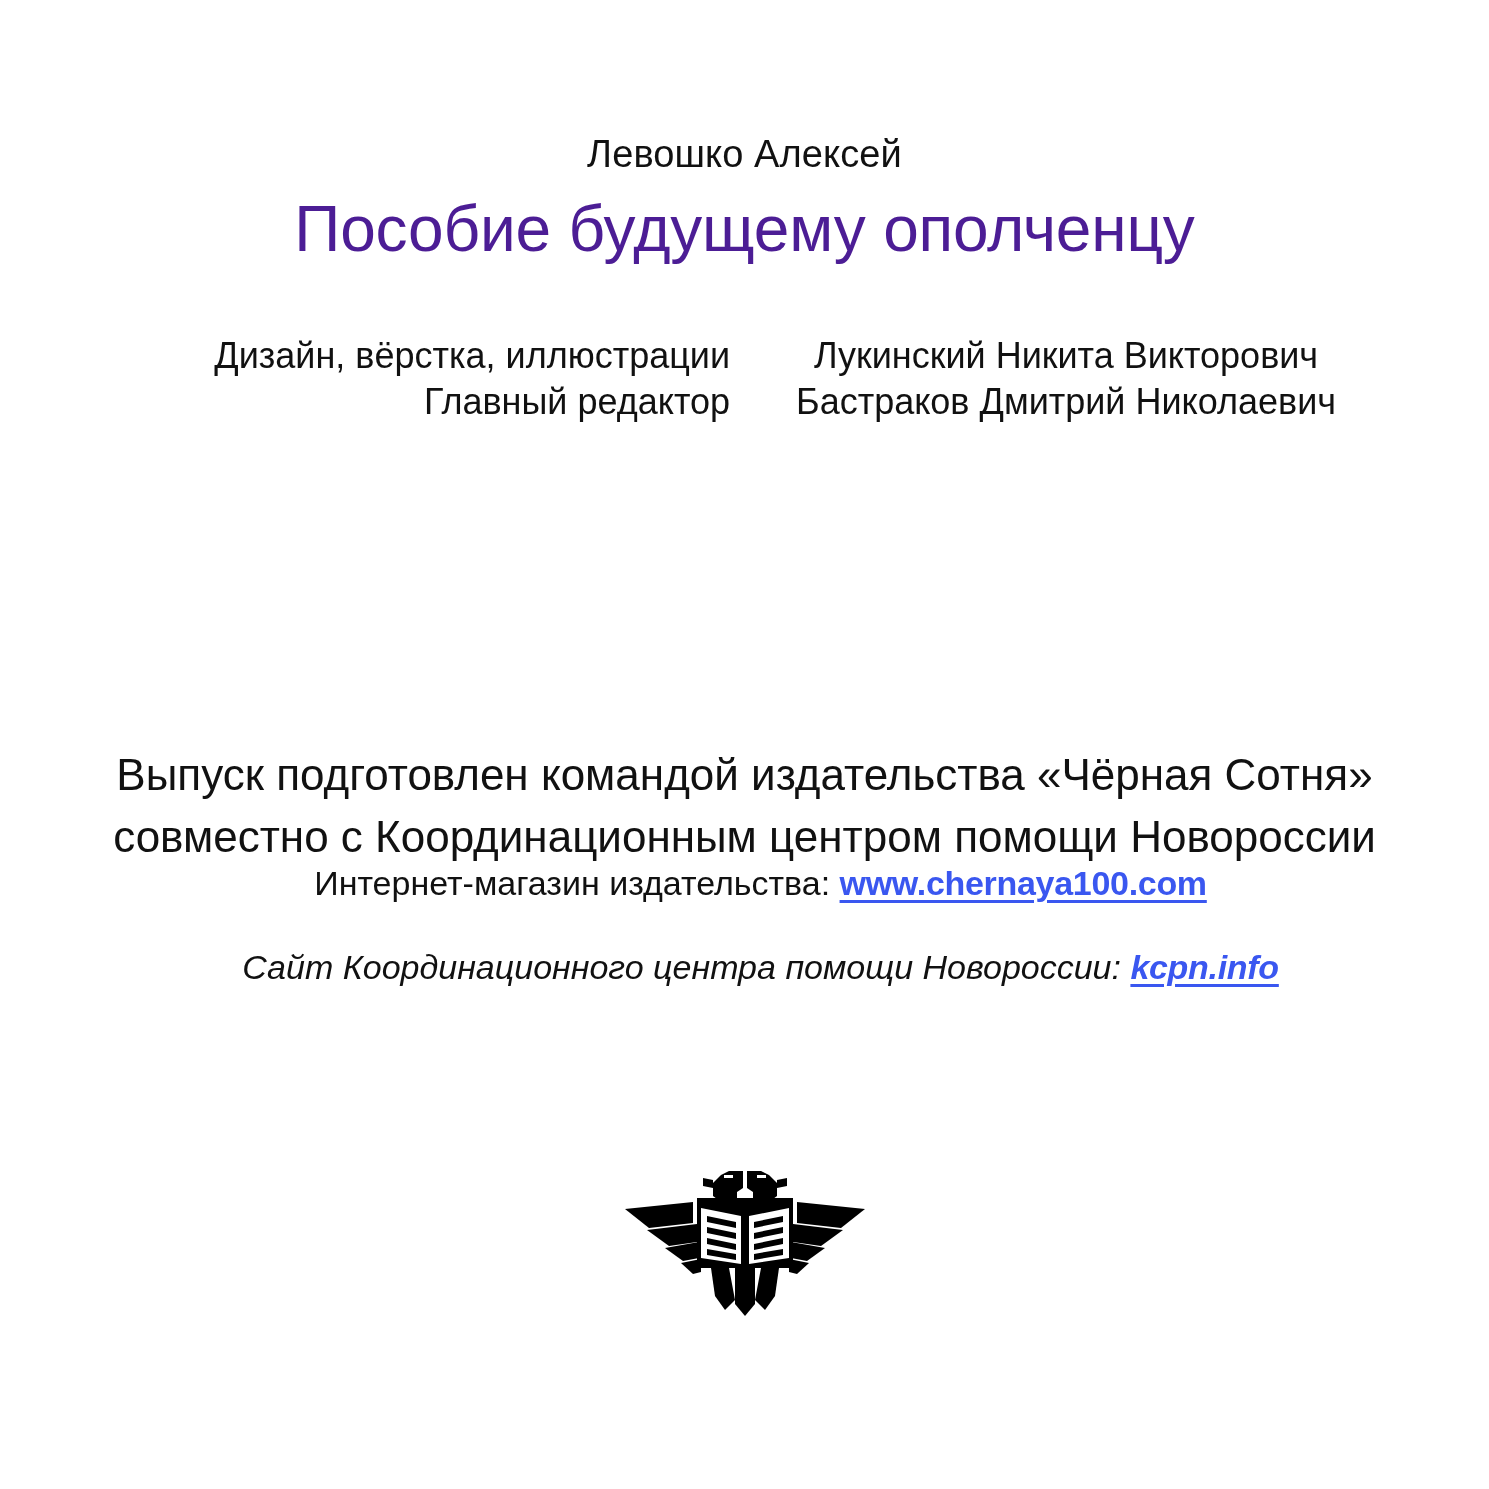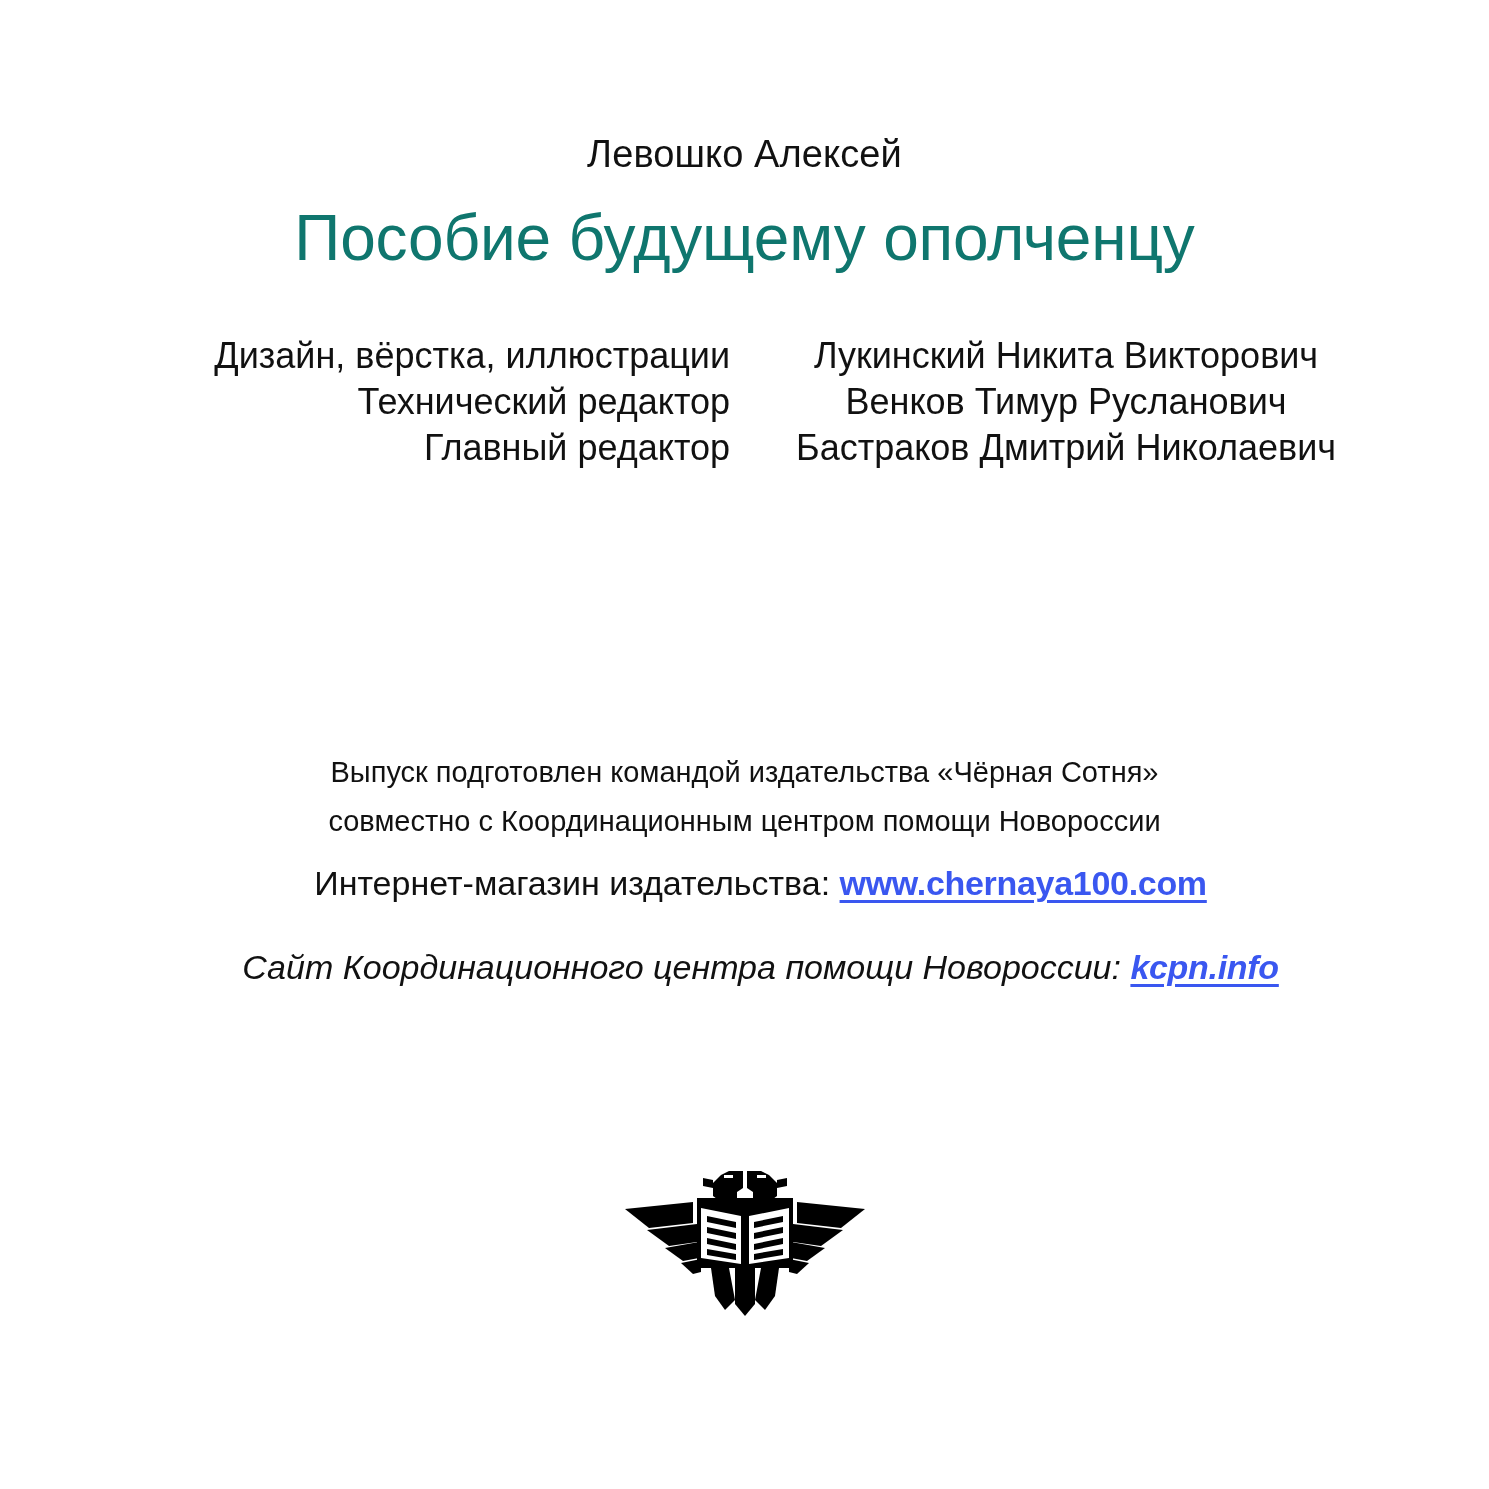--- a/index.html
+++ b/index.html
@@ -41,22 +41,22 @@
     letter-spacing: 0.1px;
     color: #111111;
     margin: 0;
   }
 
   .book-title {
     font-size: 64px;
     font-weight: 400;
     line-height: 1.18;
     letter-spacing: -0.2px;
-    color: #0f766e;
-    margin: 24px 0 0 0;
+    color: #4c1d95;
+    margin: 15px 0 0 0;
     white-space: nowrap;
   }
 
   
   .credits {
     position: absolute;
     left: 0;
     top: 333px;
     width: 1489px;
     padding-left: 24px;
@@ -102,25 +102,25 @@
   
   .imprint {
     position: absolute;
     left: 0;
     top: 744px;
     width: 1489px;
     text-align: center;
   }
 
   .imprint-line {
-    font-size: 29px;
+    font-size: 44px;
     font-weight: 400;
     line-height: 1.42;
     color: #111111;
-    margin: 8px;
+    margin: 0;
     white-space: nowrap;
   }
 
   .links {
     position: absolute;
     left: 16px;
     top: 861px;
     width: 1489px;
     text-align: center;
   }
@@ -176,24 +176,20 @@
 
   <div class="credits">
     <div class="credits-inner">
       <table class="credits-table">
         <tbody>
           <tr>
             <td class="credits-role">Дизайн, вёрстка, иллюстрации</td>
             <td class="credits-person">Лукинский Никита Викторович</td>
           </tr>
           <tr>
-            <td class="credits-role">Технический редактор</td>
-            <td class="credits-person">Венков Тимур Русланович</td>
-          </tr>
-          <tr>
             <td class="credits-role">Главный редактор</td>
             <td class="credits-person">Бастраков Дмитрий Николаевич</td>
           </tr>
         </tbody>
       </table>
     </div>
   </div>
 
   <div class="imprint">
     <p class="imprint-line">Выпуск подготовлен командой издательства «Чёрная Сотня»</p>

